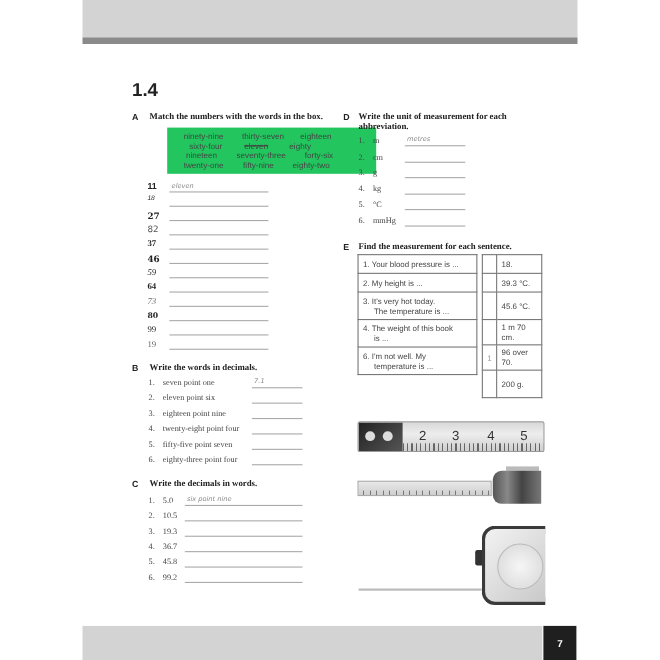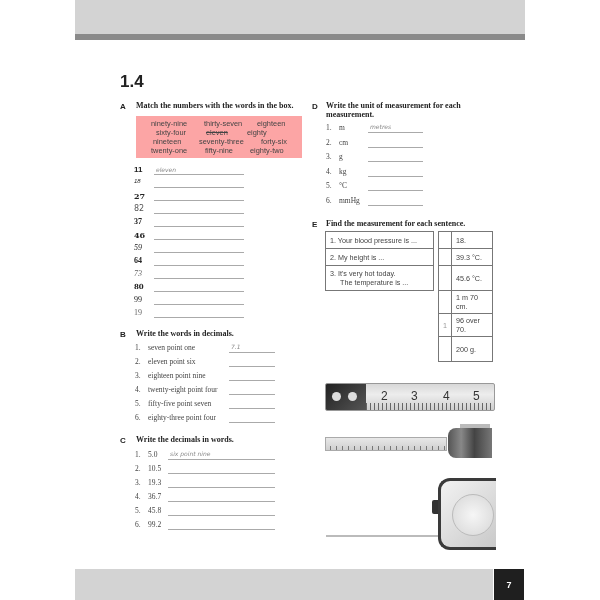--- a/index.html
+++ b/index.html
@@ -5,21 +5,21 @@
   html, body { margin:0; padding:0; }
   body { width:600px; height:600px; background:#ffffff; position:relative; overflow:hidden; font-family:"Liberation Sans", sans-serif; color:#333; }
   .abs { position:absolute; }
   .header-bar { left:75px; top:0; width:450px; height:34px; background:#d3d3d3; }
   .header-stripe { left:75px; top:34px; width:450px; height:6px; background:#8a8a8a; }
   .footer-bar { left:75px; top:569px; width:418px; height:31px; background:#d3d3d3; }
   .footer-page { left:494px; top:569px; width:30px; height:31px; background:#1f1f1f; color:#fff; font-size:9px; display:flex; align-items:center; justify-content:center; font-weight:bold; }
   .unit-title { left:120px; top:72px; font-size:17px; font-weight:bold; color:#222; }
   .sec-letter { font-family:"Liberation Sans", sans-serif; font-size:8px; font-weight:bold; color:#222; }
   .sec-title { font-family:"Liberation Serif", serif; font-size:8px; font-weight:bold; color:#222; line-height:9px; }
-  .wordbox { left:136px; top:116px; width:166px; height:42px; background:#fca5a5; font-size:7.4px; color:#444; }
+  .wordbox { left:152px; top:116px; width:190px; height:42px; background:#22c55e; font-size:7.4px; color:#444; }
   .wordbox .w { position:absolute; white-space:nowrap; }
   .strike { text-decoration:line-through; }
   .num-row { position:absolute; left:134px; width:110px; height:13px; }
   .num-row .n { position:absolute; left:0; top:0; font-size:8px; color:#222; }
   .num-row .line { position:absolute; left:20px; right:0; top:9px; border-bottom:1px solid #aaa; }
   .num-row .hand { position:absolute; left:22px; top:1px; font-size:6px; color:#888; font-family:"DejaVu Sans", sans-serif; font-style:italic; }
   .list-row { position:absolute; font-family:"Liberation Serif", serif; font-size:7.5px; color:#444; height:12px; }
   .list-row .idx { position:absolute; left:0; top:0; }
   .list-row .txt { position:absolute; left:13px; top:0; white-space:nowrap; }
   .list-row .line { position:absolute; border-bottom:1px solid #aaa; top:9px; }
@@ -187,21 +187,21 @@
     </div>
   <div class="list-row" style="left:135px;top:520px;width:140px;">
       <span class="idx">6.</span>
       <span class="txt">99.2</span>
       <span class="line" style="left:33px;width:107px;"></span>
     </div>
 </div>
 
 <div class="abs sec-letter" style="left:312px;top:102px;">D</div>
 <div class="abs sec-title" style="left:326px;top:101px;">Write the unit of measurement for each</div>
-<div class="abs sec-title" style="left:326px;top:110px;">measurement.</div>
+<div class="abs sec-title" style="left:326px;top:110px;">abbreviation.</div>
 <div>
   <div class="list-row" style="left:326px;top:123px;width:100px;">
       <span class="idx">1.</span>
       <span class="txt">m</span>
       <span class="hand" style="left:44px;">metres</span>
       <span class="line" style="left:42px;width:55px;"></span>
     </div>
   <div class="list-row" style="left:326px;top:138px;width:100px;">
       <span class="idx">2.</span>
       <span class="txt">cm</span>
@@ -235,20 +235,26 @@
 <table class="abs etab" style="left:325px;top:231px;width:109px;">
   <tbody>
       <tr style="height:17px;">
         <td><span>1.  Your blood pressure is ...</span></td>
       </tr>
   <tr style="height:17px;">
         <td><span>2.  My height is ...</span></td>
       </tr>
   <tr style="height:25px;">
         <td><span>3.  It's very hot today.</span><br><span style="padding-left:10px;">The temperature is ...</span></td>
+      </tr>
+  <tr style="height:25px;">
+        <td><span>4.  The weight of this book</span><br><span style="padding-left:10px;">is ...</span></td>
+      </tr>
+  <tr style="height:25px;">
+        <td><span>6.  I'm not well. My</span><br><span style="padding-left:10px;">temperature is ...</span></td>
       </tr>
 </tbody>
   </table>
 
 <table class="abs etab" style="left:438px;top:231px;width:55px;">
   <tbody>
       <tr style="height:17px;">
         <td style="width:4px;color:#999;text-align:center;"></td>
         <td>18.</td>
       </tr>

